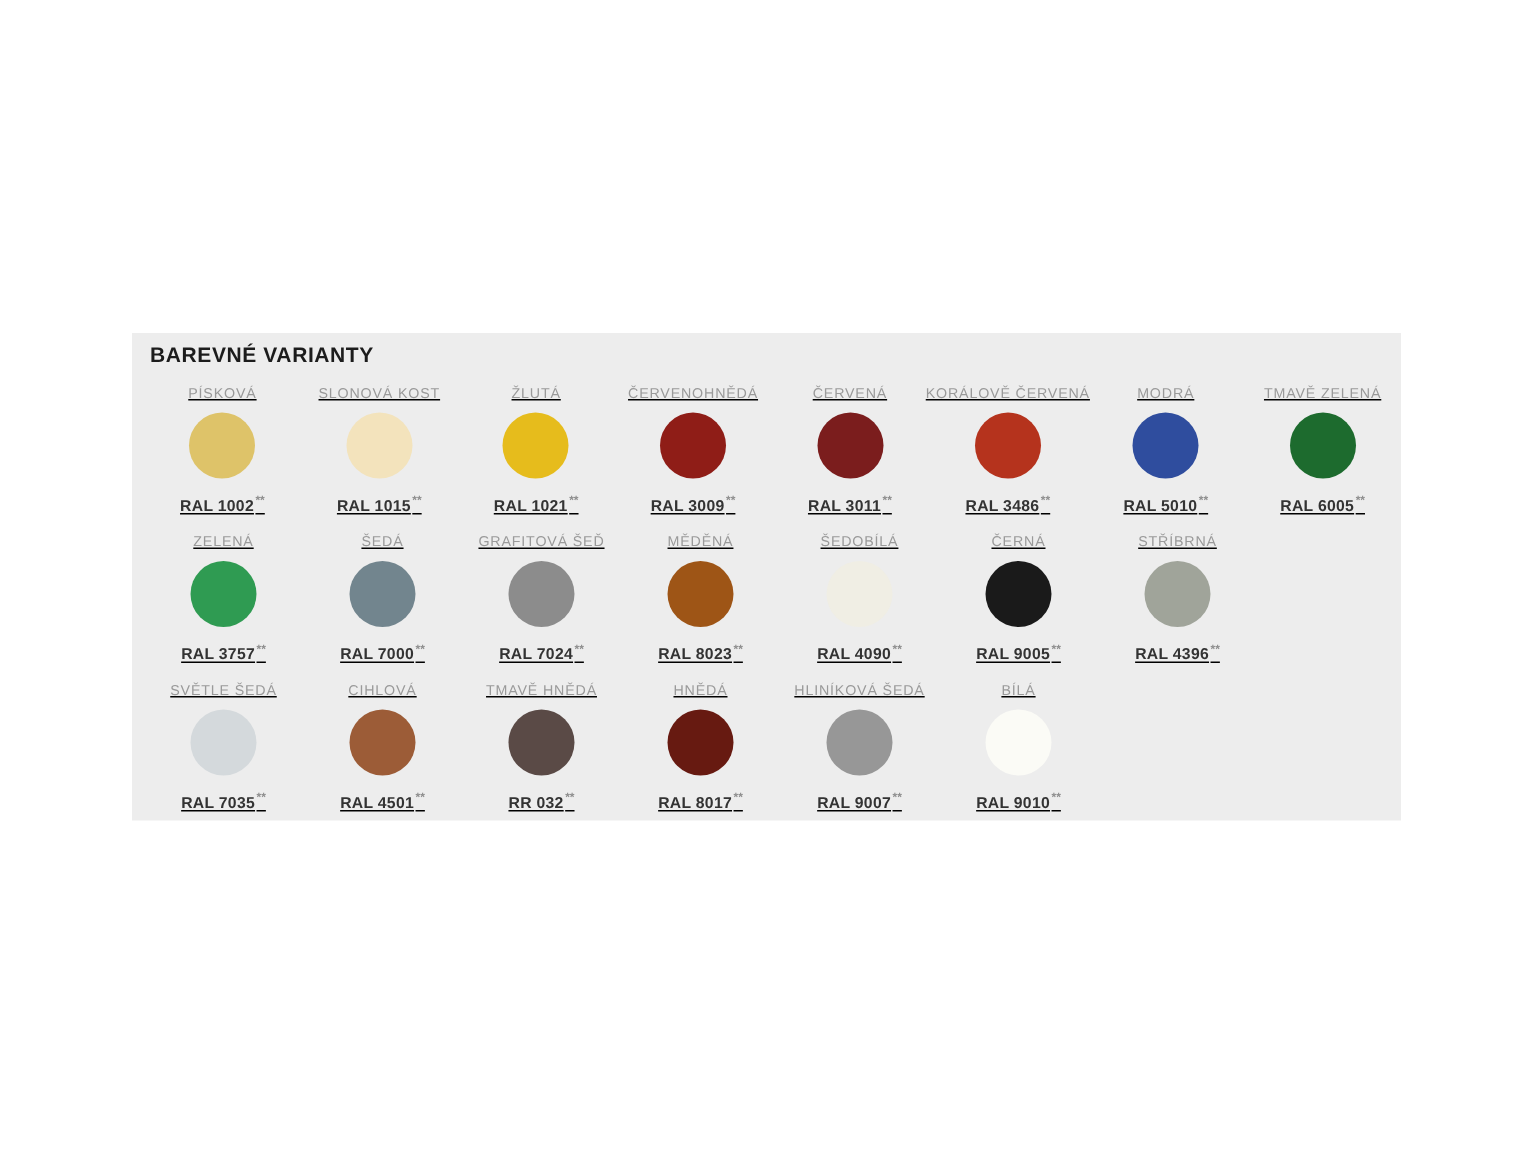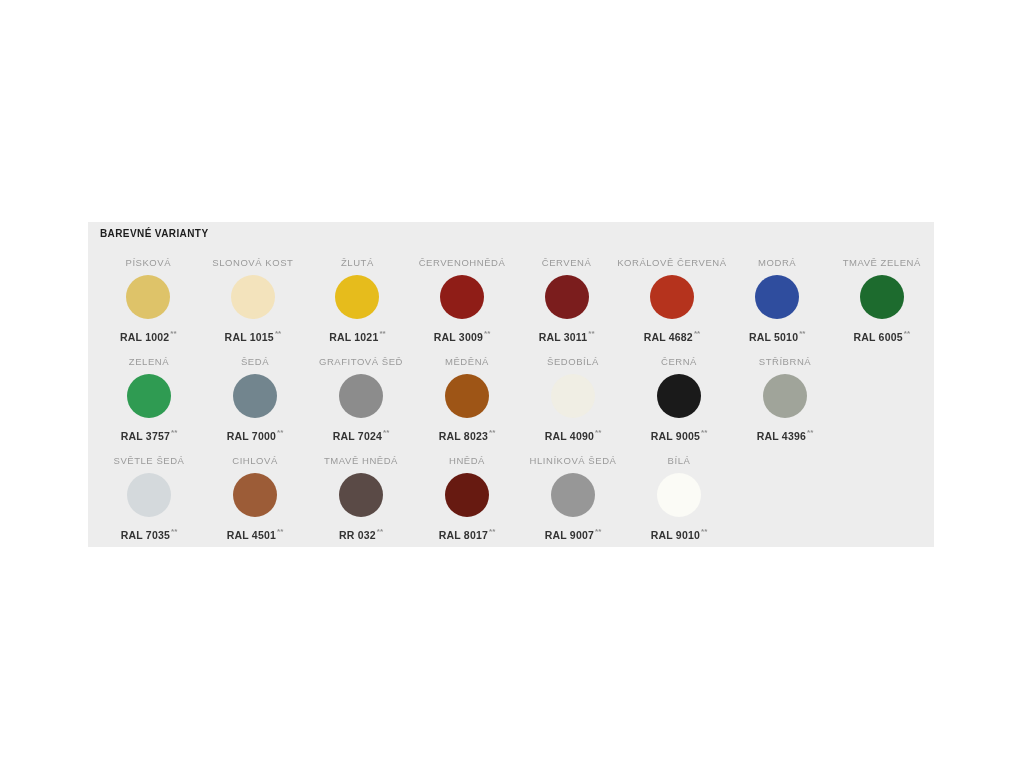--- a/index.html
+++ b/index.html
@@ -21,21 +21,21 @@
     width: 846px;
     height: 325px;
     background: #ededed;
     box-sizing: border-box;
   }
 
   #panel-title {
     position: absolute;
     left: 12px;
     top: 6px;
-    font-size: 10px;
+    font-size: 14px;
     font-weight: bold;
     color: #1c1c1c;
     letter-spacing: 0.4px;
     text-transform: uppercase;
     white-space: nowrap;
   }
 
   #swatch-grid {
     position: absolute;
     left: 8px;
@@ -48,20 +48,21 @@
     flex-direction: row;
     height: 99px;
   }
 
   .swatch-cell {
     width: 106px;
     display: flex;
     flex-direction: column;
     align-items: center;
     box-sizing: border-box;
+    text-decoration: underline;
   }
 
   .swatch-name {
     height: 20px;
     line-height: 20px;
     font-size: 9.5px;
     color: #9a9a9a;
     letter-spacing: 0.55px;
     text-transform: uppercase;
     white-space: nowrap;
@@ -124,21 +125,21 @@
           <div class="swatch-code"><span>RAL 3009</span><span class="asterisks">**</span></div>
         </div>
         <div class="swatch-cell">
           <div class="swatch-name">ČERVENÁ</div>
           <div class="swatch-dot" style="background: rgb(123, 29, 29);"></div>
           <div class="swatch-code"><span>RAL 3011</span><span class="asterisks">**</span></div>
         </div>
         <div class="swatch-cell">
           <div class="swatch-name">KORÁLOVĚ ČERVENÁ</div>
           <div class="swatch-dot" style="background: rgb(181, 51, 29);"></div>
-          <div class="swatch-code"><span>RAL 4682</span><span class="asterisks">**</span></div>
+          <div class="swatch-code"><span>RAL 3486</span><span class="asterisks">**</span></div>
         </div>
         <div class="swatch-cell">
           <div class="swatch-name">MODRÁ</div>
           <div class="swatch-dot" style="background: rgb(47, 77, 158);"></div>
           <div class="swatch-code"><span>RAL 5010</span><span class="asterisks">**</span></div>
         </div>
         <div class="swatch-cell">
           <div class="swatch-name">TMAVĚ ZELENÁ</div>
           <div class="swatch-dot" style="background: rgb(29, 107, 46);"></div>
           <div class="swatch-code"><span>RAL 6005</span><span class="asterisks">**</span></div>

